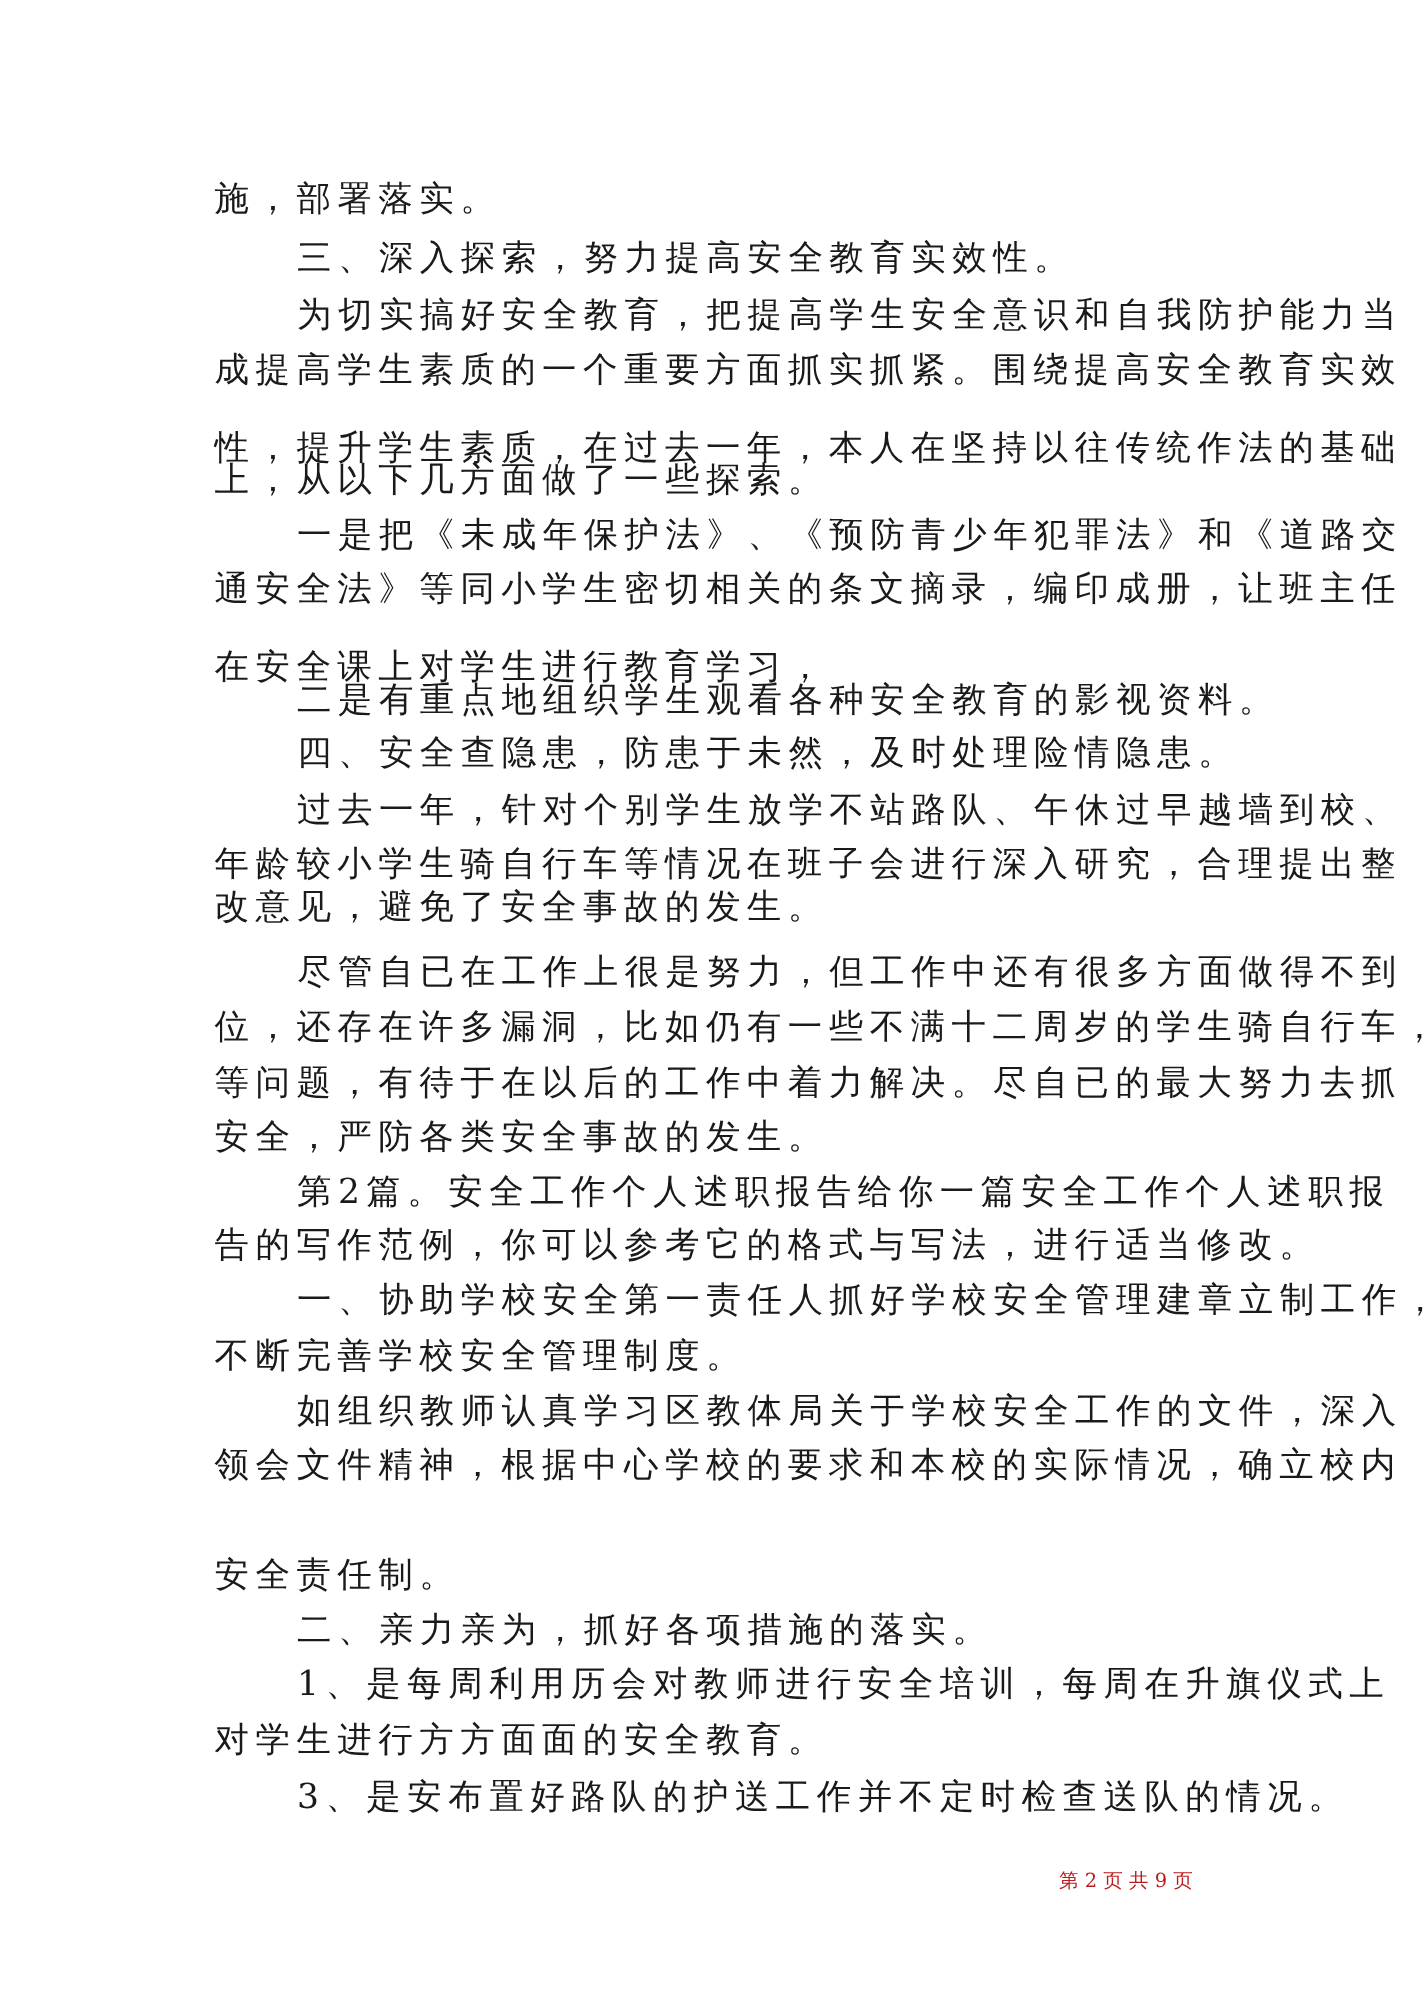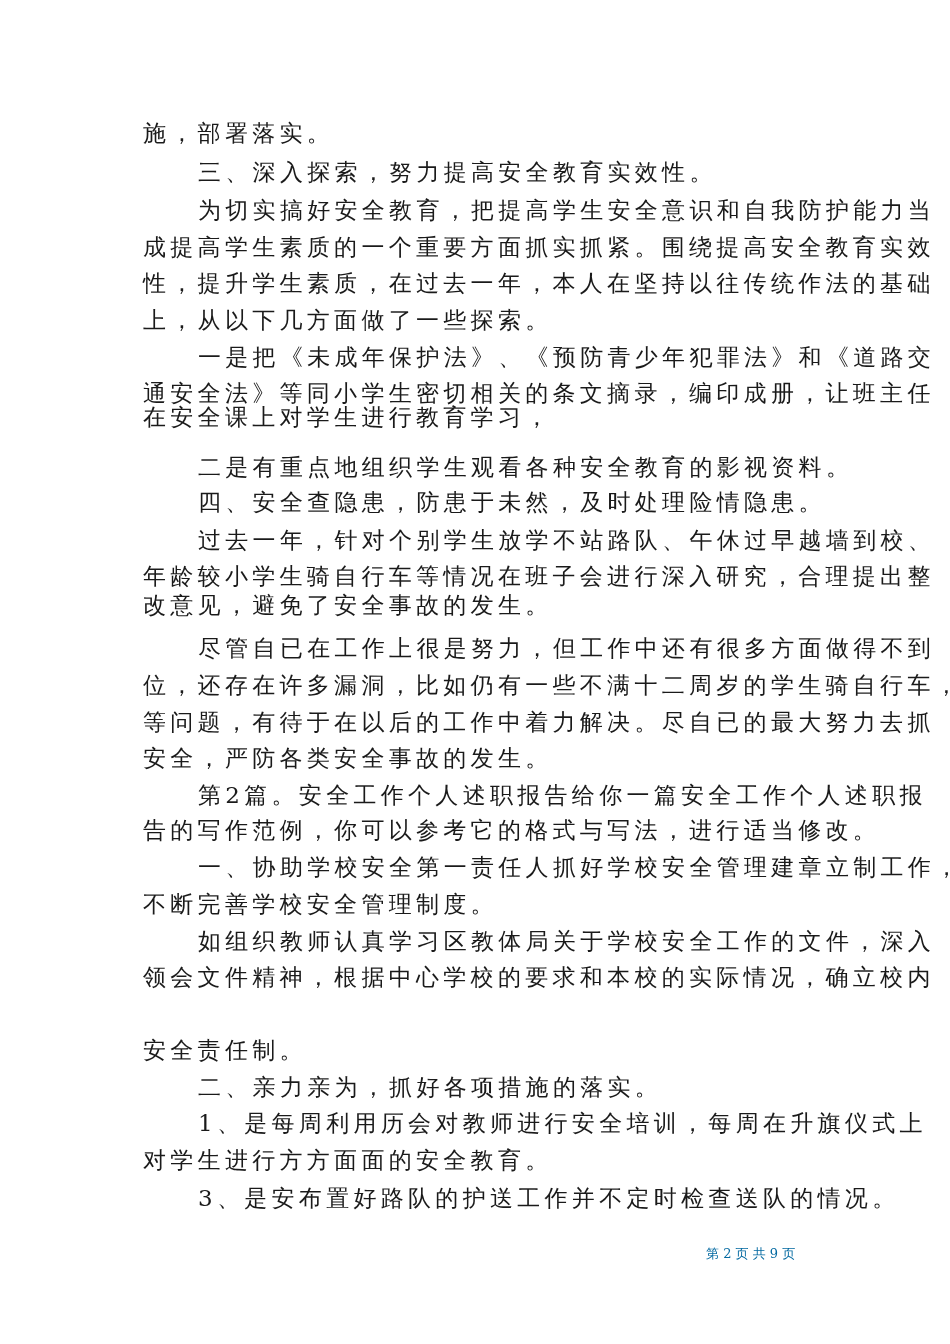--- a/index.html
+++ b/index.html
@@ -17,37 +17,37 @@
     white-space: nowrap;
     letter-spacing: 4.3px;
   }
   .indent { left: 198px; }
   .footer {
     position: absolute;
     left: 706px;
     top: 1245px;
     font-family: "DejaVu Serif", "Liberation Serif", serif;
     font-size: 13px;
-    color: #0369a1;
+    color: #b91c1c;
     white-space: nowrap;
   }
 </style>
 </head>
 <body>
 
 <div class="page">
   <div class="line" style="top:118px">施，部署落实。</div>
   <div class="line indent" style="top:195px">为切实搞好安全教育，把提高学生安全意识和自我防护能力当</div>
   <div class="line indent" style="top:157px">三、深入探索，努力提高安全教育实效性。</div>
   <div class="line" style="top:232px">成提高学生素质的一个重要方面抓实抓紧。围绕提高安全教育实效</div>
-  <div class="line" style="top:268px">性，提升学生素质，在过去一年，本人在坚持以往传统作法的基础</div>
+  <div class="line" style="top:284px">性，提升学生素质，在过去一年，本人在坚持以往传统作法的基础</div>
   <div class="line" style="top:305px">上，从以下几方面做了一些探索。</div>
   <div class="line" style="top:378px">通安全法》等同小学生密切相关的条文摘录，编印成册，让班主任</div>
   <div class="line indent" style="top:342px">一是把《未成年保护法》、《预防青少年犯罪法》和《道路交</div>
-  <div class="line" style="top:402px">在安全课上对学生进行教育学习，</div>
+  <div class="line" style="top:430px">在安全课上对学生进行教育学习，</div>
   <div class="line indent" style="top:452px">二是有重点地组织学生观看各种安全教育的影视资料。</div>
   <div class="line indent" style="top:487px">四、安全查隐患，防患于未然，及时处理险情隐患。</div>
   <div class="line indent" style="top:525px">过去一年，针对个别学生放学不站路队、午休过早越墙到校、</div>
   <div class="line" style="top:561px">年龄较小学生骑自行车等情况在班子会进行深入研究，合理提出整</div>
   <div class="line" style="top:590px">改意见，避免了安全事故的发生。</div>
   <div class="line indent" style="top:633px">尽管自已在工作上很是努力，但工作中还有很多方面做得不到</div>
   <div class="line" style="top:670px">位，还存在许多漏洞，比如仍有一些不满十二周岁的学生骑自行车，</div>
   <div class="line" style="top:707px">等问题，有待于在以后的工作中着力解决。尽自已的最大努力去抓</div>
   <div class="line" style="top:743px">安全，严防各类安全事故的发生。</div>
   <div class="line indent" style="top:780px">第2篇。安全工作个人述职报告给你一篇安全工作个人述职报</div>

